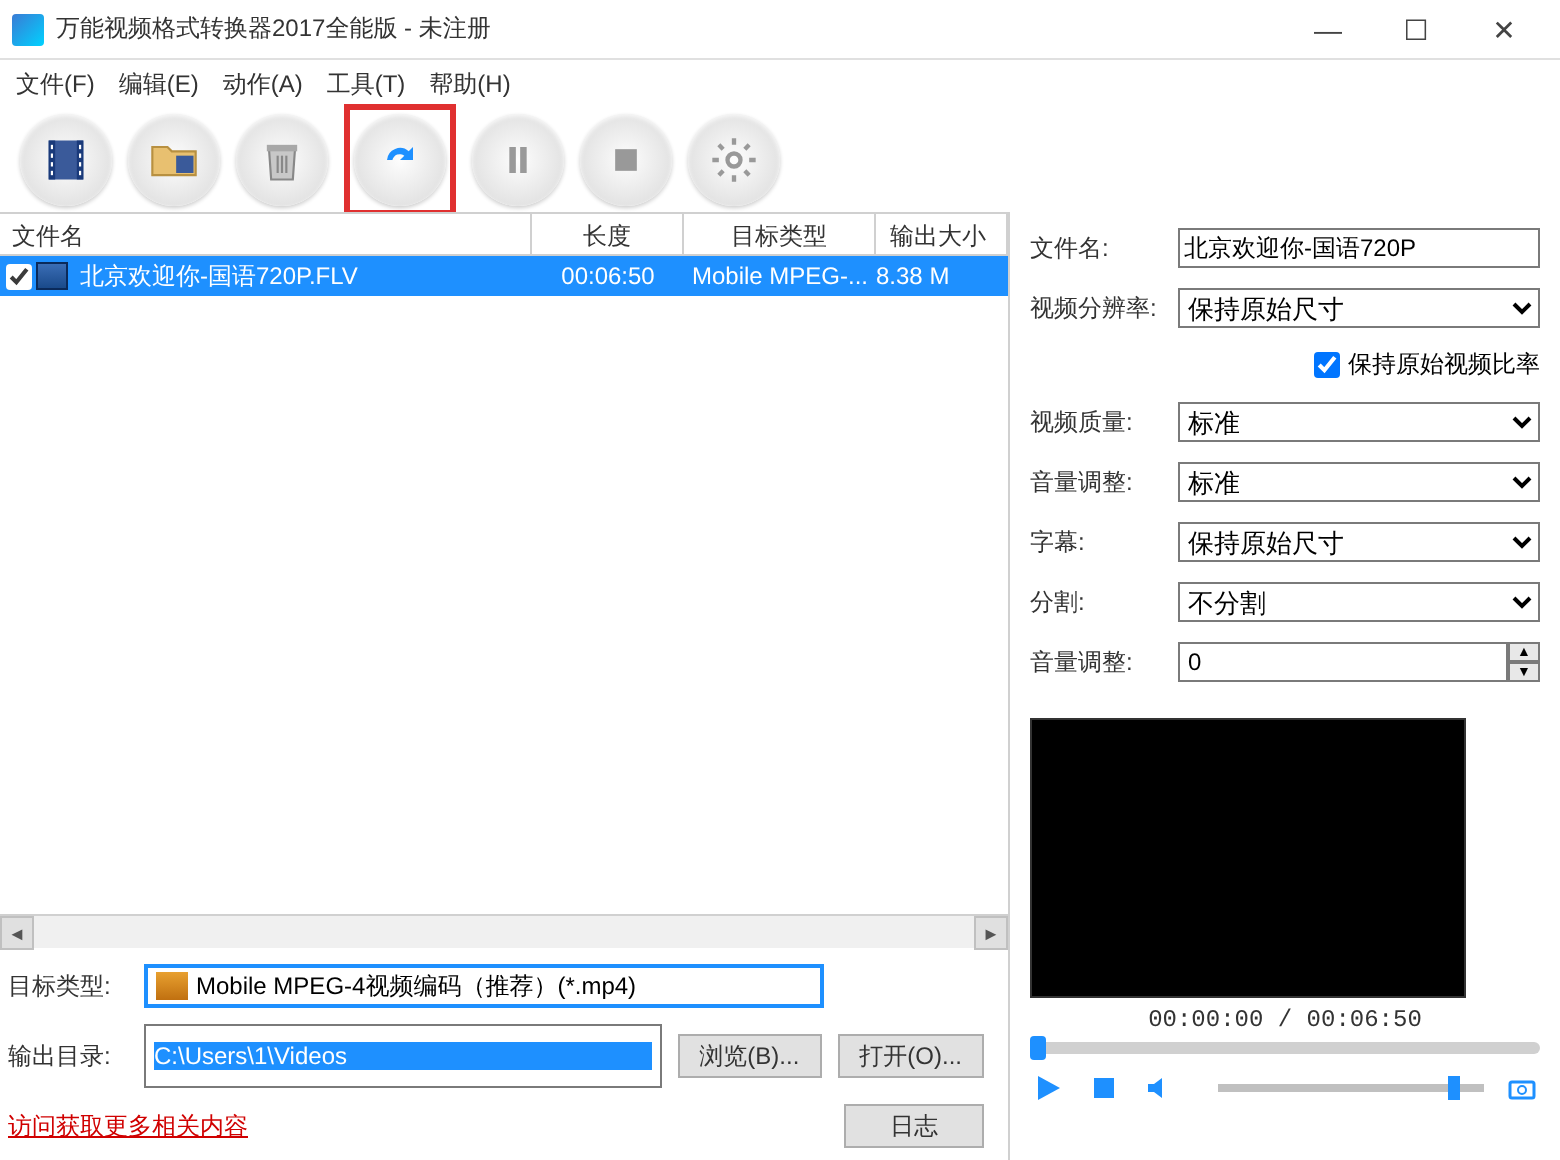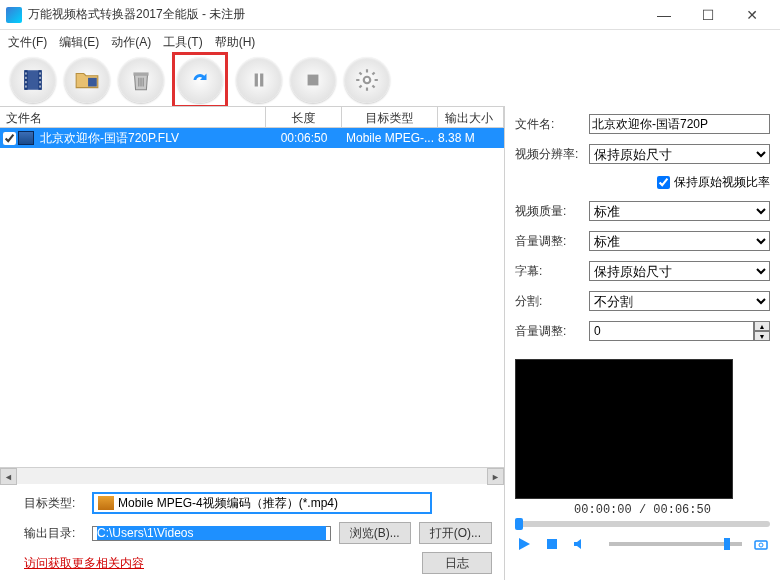--- a/index.html
+++ b/index.html
@@ -26,27 +26,27 @@
 .row .chk { width: 18px; display: flex; justify-content: center; }
 .row .chk input { accent-color: #fff; }
 .row .thumb { width: 16px; height: 14px; background: linear-gradient(#3a6db5,#1a4a8a); margin-right: 4px; border: 1px solid #0a2a5a; }
 .row .name { flex: 1; padding-left: 2px; }
 .row .len { width: 76px; text-align: center; }
 .row .tgt { width: 96px; text-align: center; }
 .row .size { width: 66px; text-align: left; padding-right: 16px; }
 .hscroll { height: 17px; background: #f0f0f0; border-top: 1px solid #d0d0d0; display: flex; }
 .hscroll .arrow { width: 17px; height: 17px; background: #e0e0e0; border: 1px solid #c0c0c0; display: flex; align-items: center; justify-content: center; font-size: 9px; color: #555; }
 .hscroll .track { flex: 1; background: #f0f0f0; }
-.bottom { padding: 8px 12px 6px 24px; }
+.bottom { padding: 8px 12px 6px 4px; }
 .frow { display: flex; align-items: center; margin-bottom: 8px; gap: 8px; }
 .frow label { width: 60px; color: #333; }
 .combo { border: 2px solid #1e90ff; height: 22px; display: flex; align-items: center; padding: 0 4px; background: #fff; }
 .combo .ci { width: 16px; height: 14px; background: linear-gradient(#e8a030,#c07010); margin-right: 4px; }
 .combo-text { flex: 1; color: #000; }
-.pathbox { border: 1px solid #7a7a7a; height: 15px; display: flex; align-items: center; padding: 0 4px; background: #fff; flex: 1; }
+.pathbox { border: 1px solid #7a7a7a; height: 32px; display: flex; align-items: center; padding: 0 4px; background: #fff; flex: 1; }
 .pathbox input { border: none; outline: none; width: 100%; font-size: 12px; color: #1e90ff; background: transparent; }
 .pathbox input::selection { background: #1e90ff; color: #fff; }
 .btn { height: 22px; border: 1px solid #adadad; background: #e1e1e1; padding: 0 10px; font-size: 12px; color: #333; cursor: pointer; }
 .link { color: #d00000; text-decoration: underline; cursor: pointer; }
 .right { flex: 1; padding: 8px 10px; display: flex; flex-direction: column; }
 .prow { display: flex; align-items: center; margin-bottom: 10px; }
 .prow .plabel { width: 74px; color: #333; }
 .prow .pval { flex: 1; }
 .txtbox { border: 1px solid #7a7a7a; height: 20px; padding: 2px 2px; width: 100%; font-size: 12px; background: #fff; }
 .sel { border: 1px solid #7a7a7a; height: 20px; width: 100%; font-size: 13px; background: #fff; }

